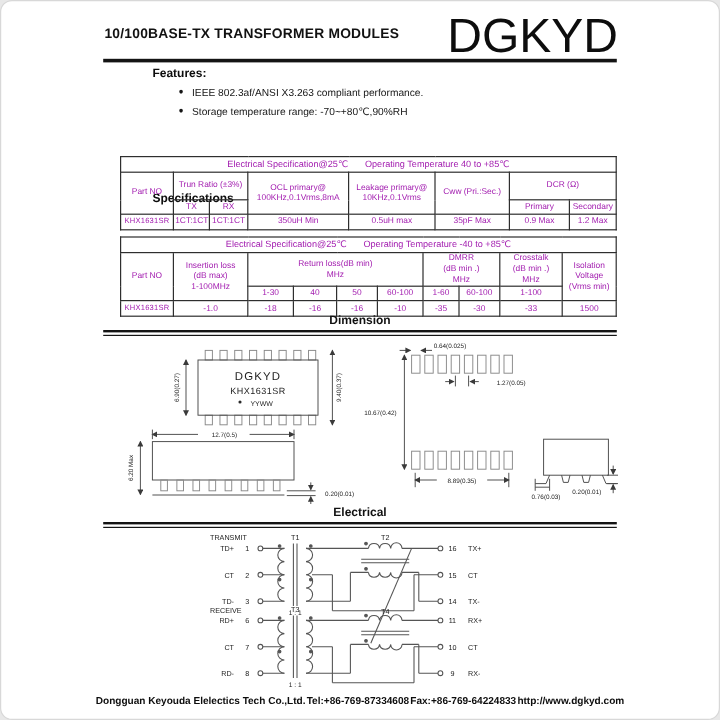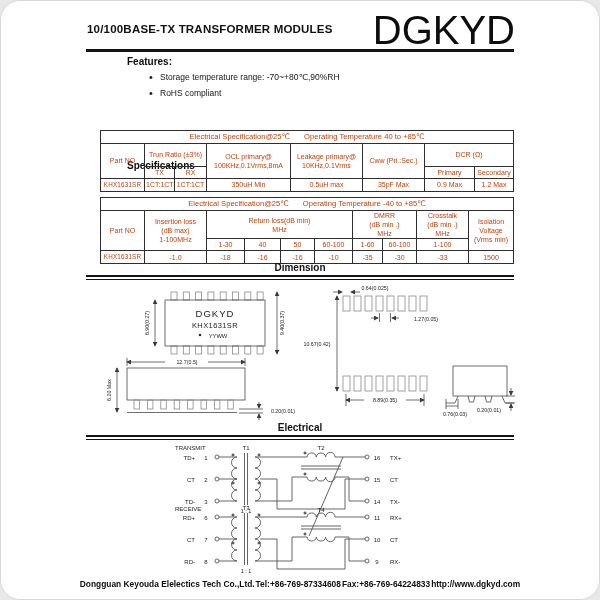--- a/index.html
+++ b/index.html
@@ -1,32 +1,32 @@
 <!DOCTYPE html>
 <html><head>
 <meta charset="utf-8">
 <style>
   html,body{margin:0;padding:0;background:#e8e8e8;}
-  .sheet{position:relative;width:600px;height:600px;background:#ffffff;border:1px solid #d8d8d8;border-radius:20px;
+  .sheet{position:relative;width:600px;height:600px;background:#ffffff;border:1px solid #d8d8d8;border-radius:10px;
          font-family:"Liberation Sans","DejaVu Sans",sans-serif;color:#111;overflow:hidden;box-sizing:border-box;}
   .abs{position:absolute;}
   
   .hdr{top:10px;left:86px;right:84px;display:flex;justify-content:space-between;align-items:flex-start;}
   .doc-title{font-size:11.5px;font-weight:bold;letter-spacing:.2px;margin-top:12px;}
   .logo{font-size:40px;line-height:38px;letter-spacing:0;font-weight:normal;color:#0d0d0d;}
   .rule1{top:48px;left:85px;right:85px;height:3px;background:#141414;}
   
   .features{top:55px;left:86px;right:86px;}
   .h-sec{font-size:10px;font-weight:bold;color:#0d0d0d;padding-left:40px;}
   .feat-list{margin:3px 0 0 62px;}
   .feat-item{font-size:8.5px;line-height:15.5px;position:relative;padding-left:11px;color:#161616;}
   .feat-item::before{content:"\2022";position:absolute;left:0;top:0;font-size:11px;}
   .spec-h{top:114px;left:86px;margin-top:45px;}
   
-  table{border-collapse:collapse;width:100%;table-layout:fixed;color:#c2410c;}
+  table{border-collapse:collapse;width:100%;table-layout:fixed;color:#a21caf;}
   td{border:1px solid #2e2e2e;text-align:center;vertical-align:middle;padding:0 1px;font-size:7px;line-height:1.3;}
   .t-title td{font-size:7.6px;height:12px;}
   .t-title .gap{display:inline-block;width:14px;}
   .t1{top:129px;left:99px;width:413px;}
   .t2{top:196px;left:99px;width:413px;}
   .hrow td{height:22px;}
   .srow td{height:11px;}
   .drow td{height:12px;}
   .pn{font-size:6.3px;letter-spacing:.2px;}
   td span{display:block;}
@@ -44,22 +44,22 @@
 
   <div class="abs hdr">
     <div class="doc-title">10/100BASE-TX TRANSFORMER MODULES</div>
     <div class="logo">DGKYD</div>
   </div>
   <div class="abs rule1"></div>
 
   <div class="abs features">
     <div class="h-sec">Features:</div>
     <div class="feat-list">
+      <div class="feat-item">IEEE 802.3af/ANSI X3.263 compliant performance.</div>
       <div class="feat-item">Storage temperature range:  -70~+80℃,90%RH</div>
-      <div class="feat-item">RoHS compliant</div>
     </div>
   </div>
 
   <div class="abs h-sec spec-h">Specifications</div>
 
   <table class="abs t1">
     <colgroup>
         <col style="width:44px">
         <col style="width:30px">
         <col style="width:32px">

